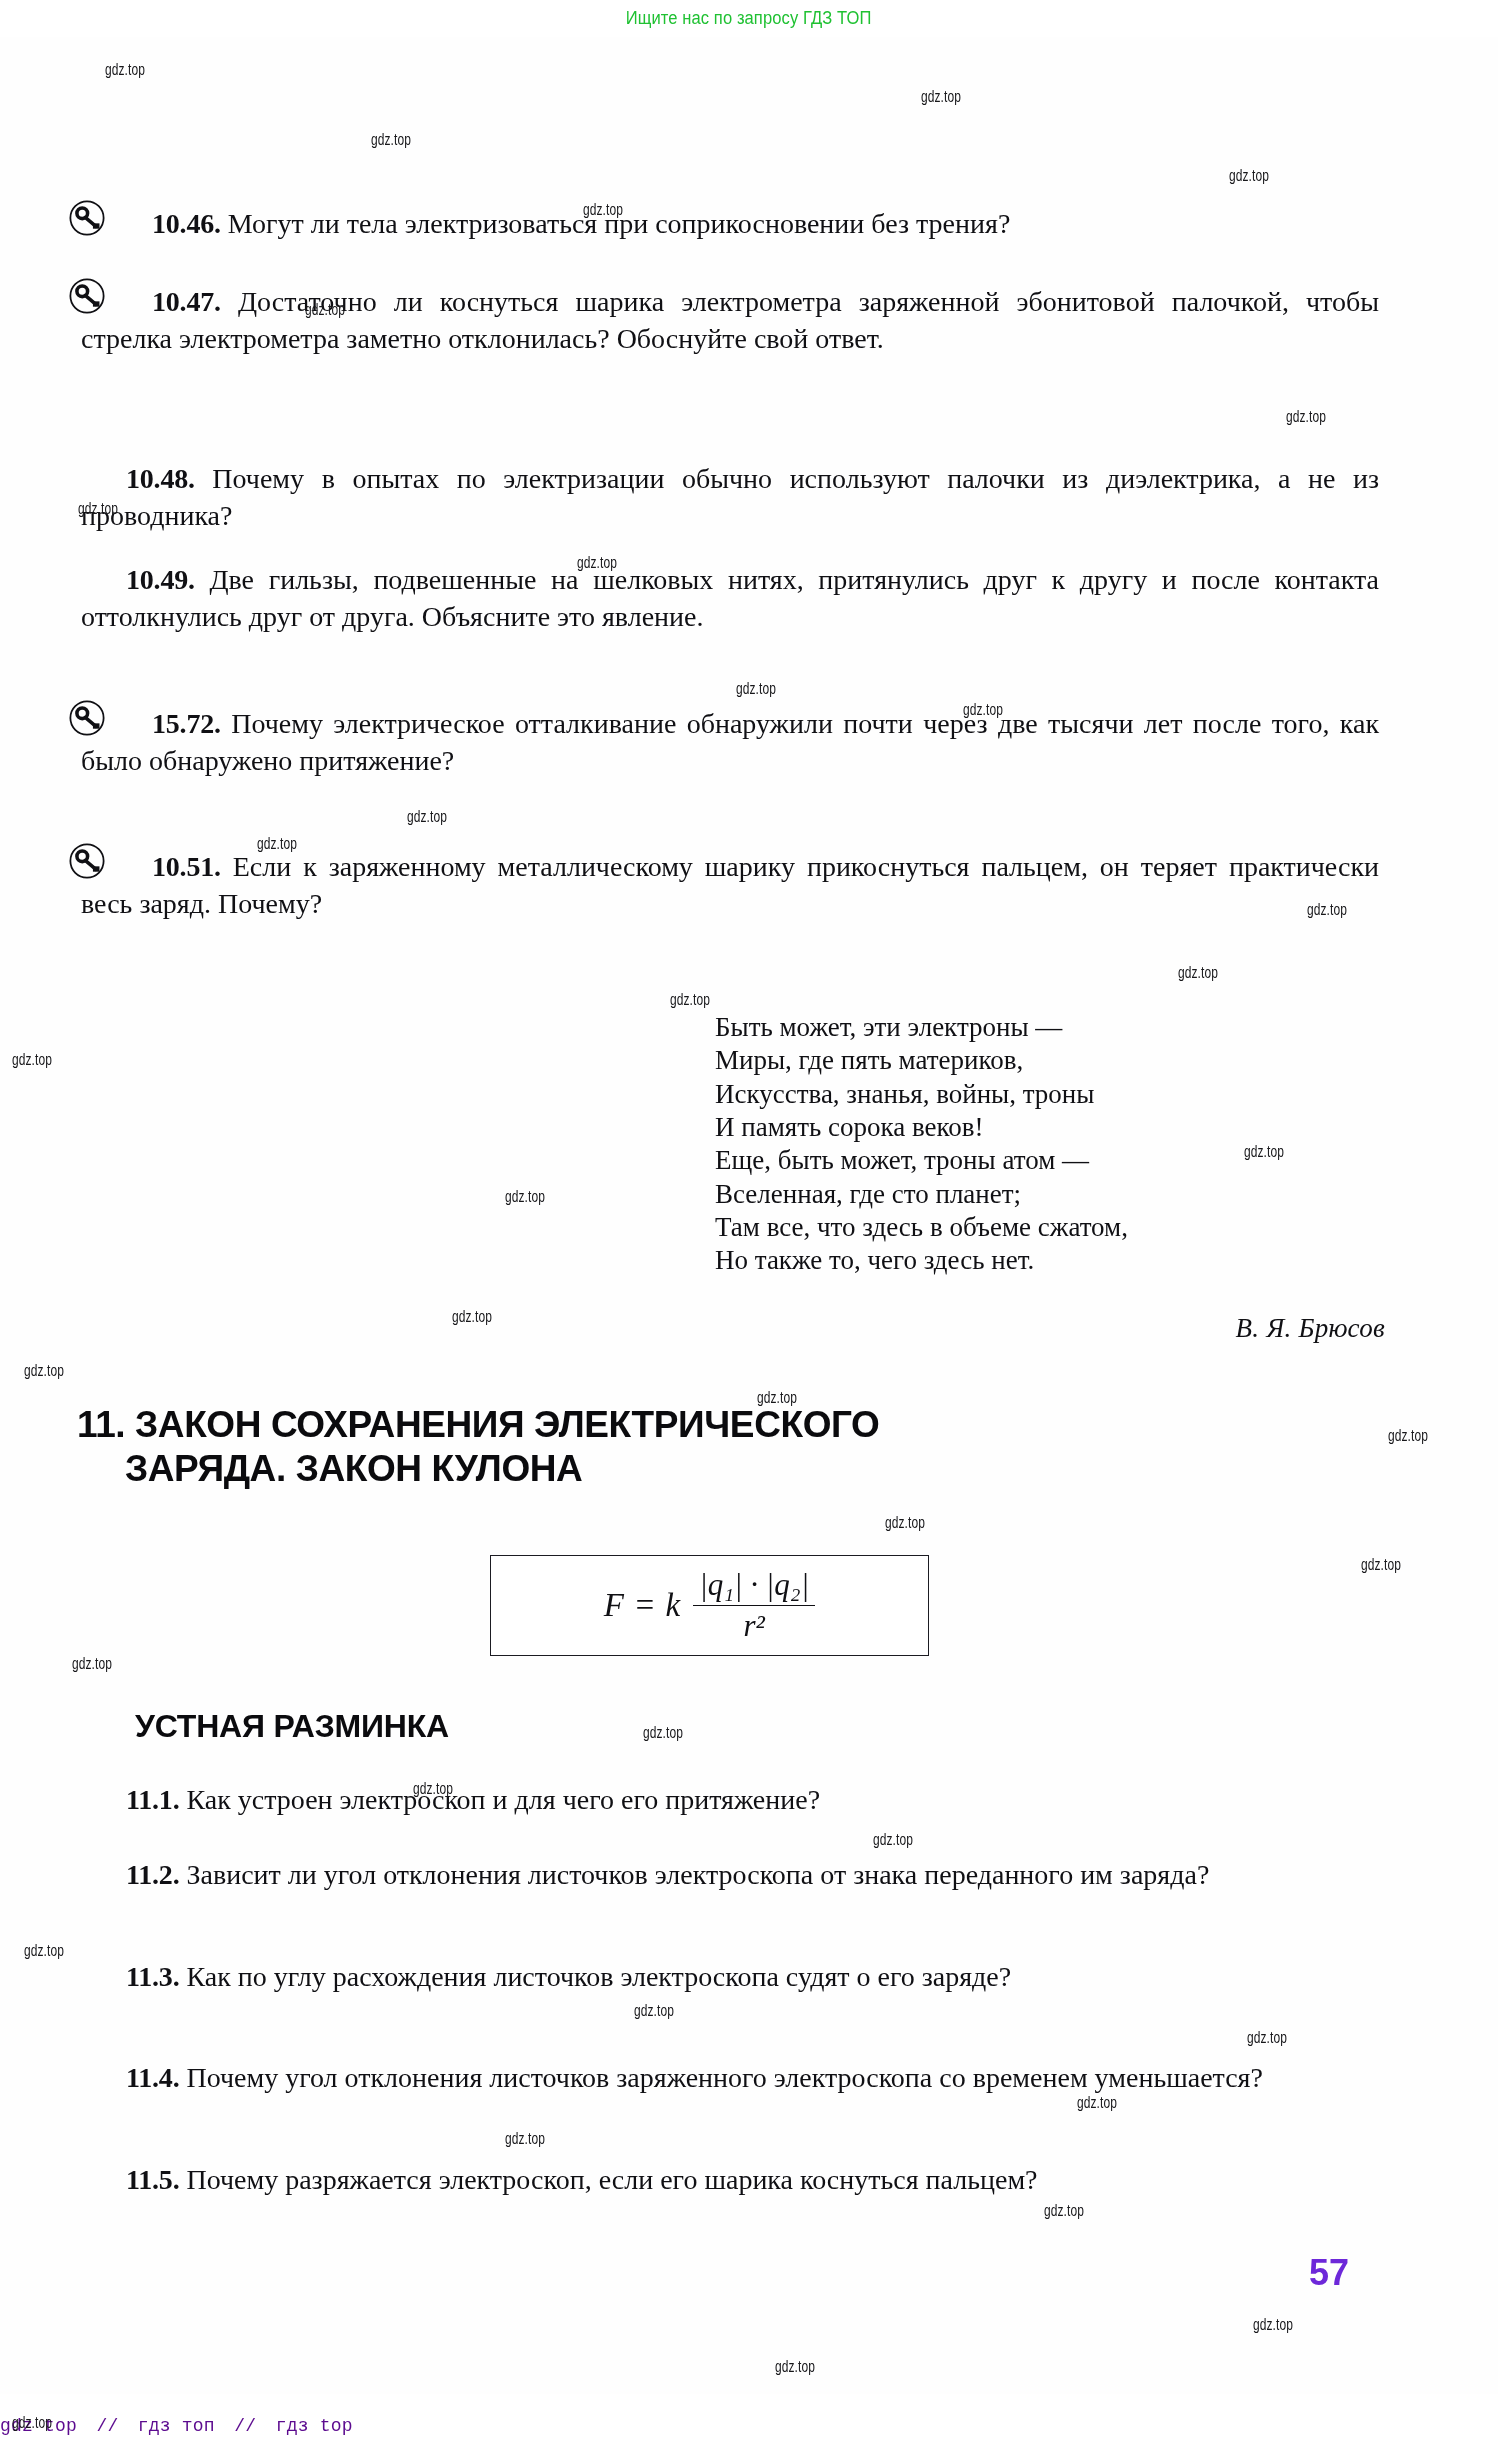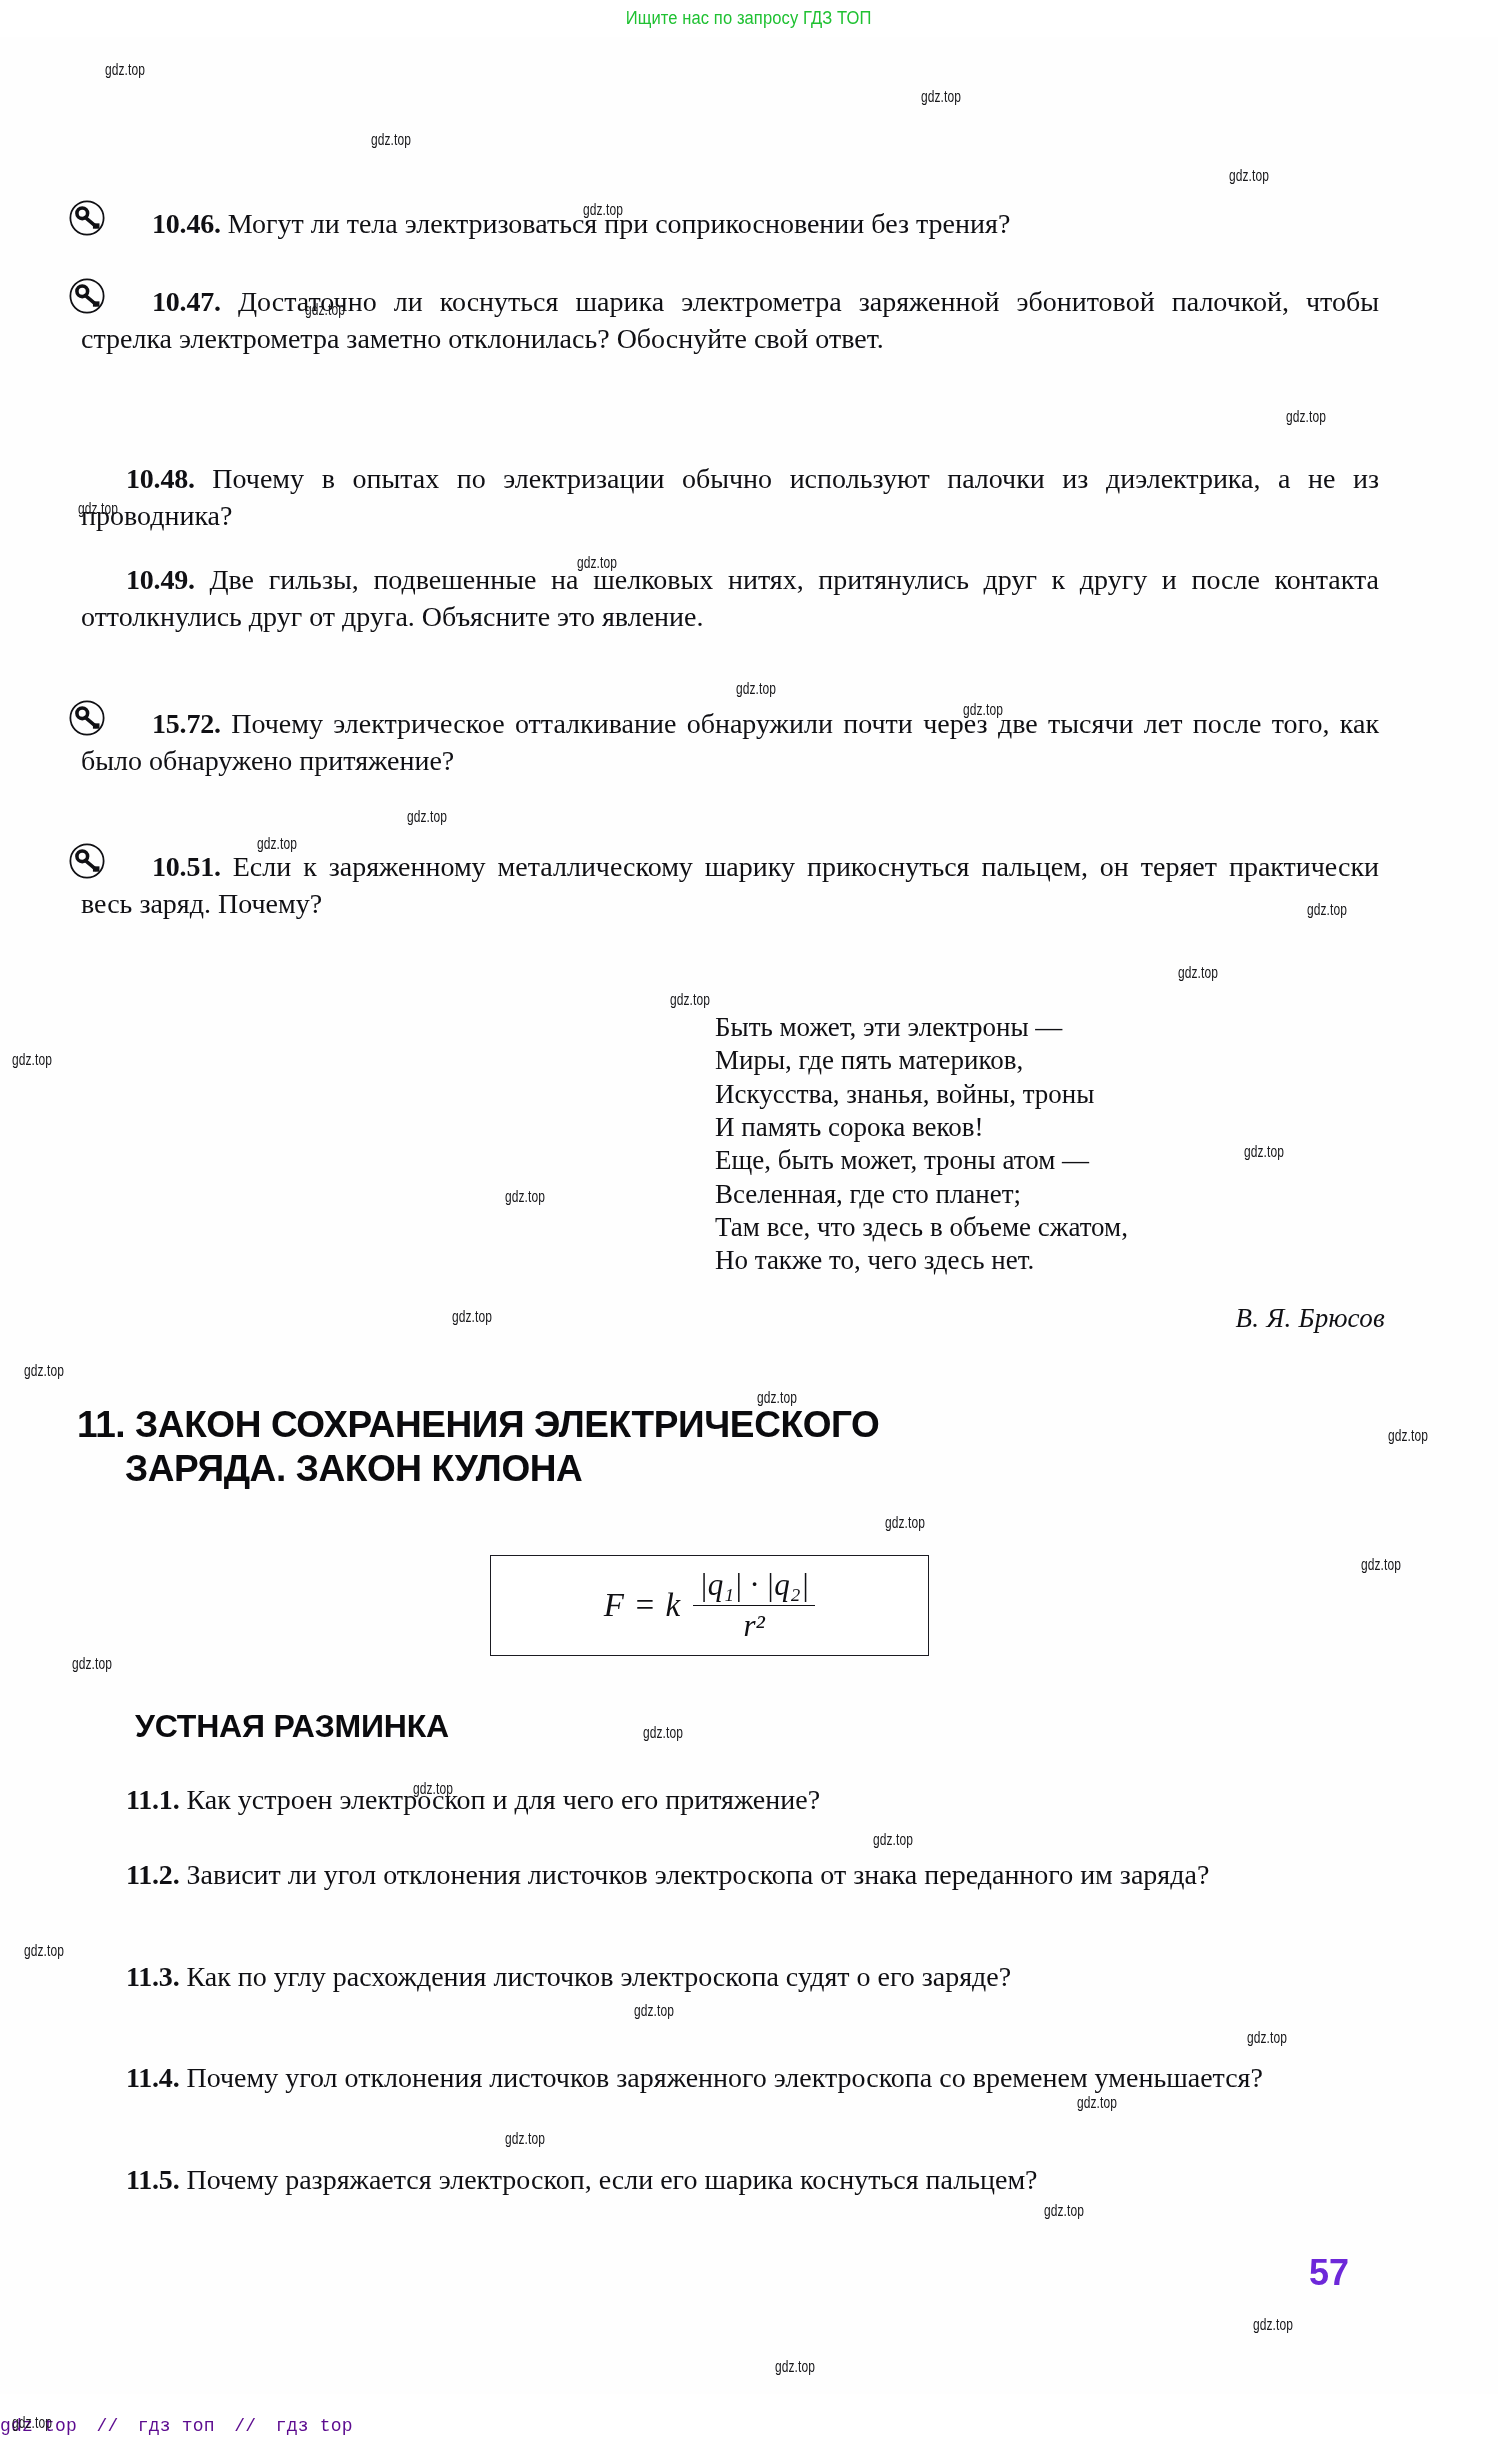--- a/index.html
+++ b/index.html
@@ -121,21 +121,21 @@
     line-height: 1.235;
     color: #101014;
     white-space: nowrap;
   }
   .poem-author {
     font-family: "Liberation Serif", "DejaVu Serif", serif;
     font-size: 27px;
     font-style: italic;
     color: #101014;
     text-align: right;
-    margin-top: 25px;
+    margin-top: 35px;
     letter-spacing: 0.3px;
   }
 
   
   .section-heading {
     position: absolute;
     left: 77px;
     top: 1403px;
     width: 1077px;
     font-family: "Liberation Sans", "DejaVu Sans", sans-serif;

